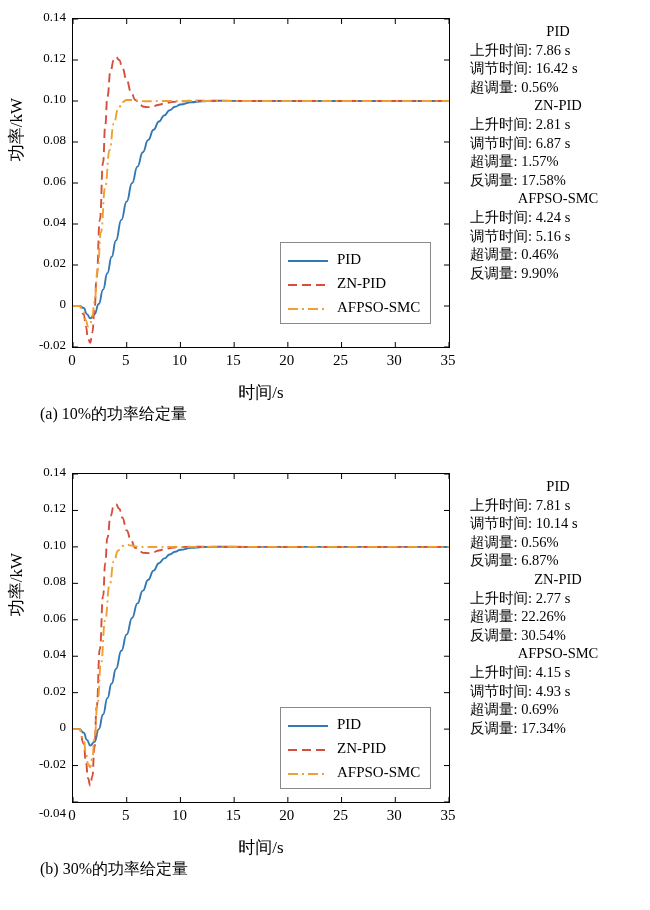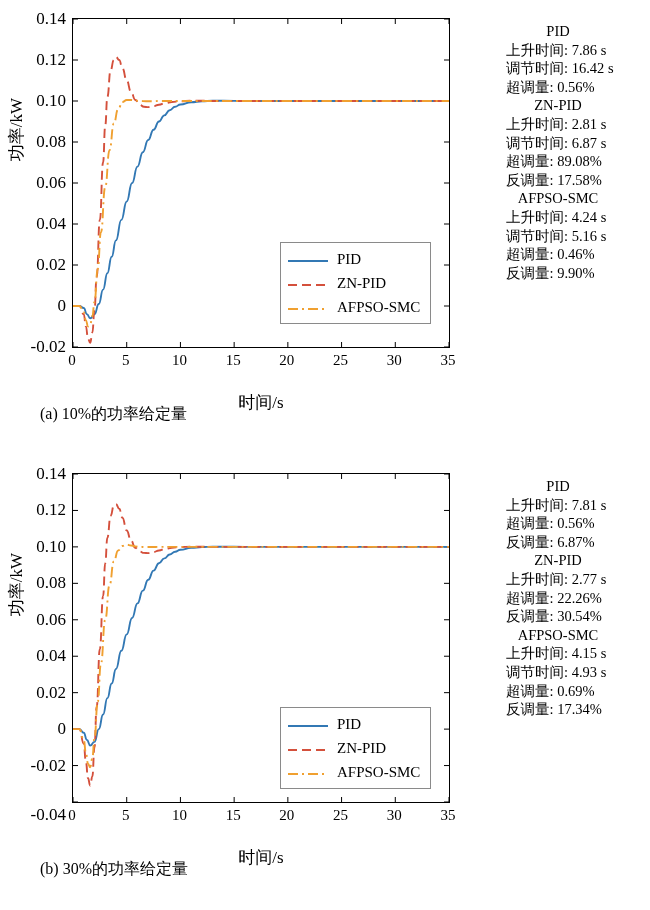--- a/index.html
+++ b/index.html
@@ -50,36 +50,36 @@
     width: 120px;
     transform: rotate(-90deg);
     transform-origin: center center;
     text-align: center;
     font-size: 17px;
     font-family: "Liberation Serif", serif;
   }
   .xlabel {
     position: absolute;
     left: 72px;
-    top: 391px;
+    top: 381px;
     width: 378px;
     text-align: center;
     font-size: 17px;
   }
   .caption {
     position: absolute;
     left: 40px;
     top: 404px;
     width: 420px;
     font-size: 16px;
   }
   .tick-label-y {
     position: absolute;
     text-align: right;
-    font-size: 17px;
+    font-size: 13px;
     width: 60px;
   }
   .tick-label-x {
     position: absolute;
     text-align: center;
     font-size: 15px;
     width: 40px;
   }
   .legend {
     position: absolute;
@@ -108,21 +108,20 @@
     left: 470px;
     width: 176px;
     font-size: 14.5px;
     line-height: 18.6px;
   }
   .stats-title {
     text-align: center;
   }
   .stats-line {
     text-align: left;
-    margin-left: 36px;
   }
 </style>
 </head>
 <body>
 
 <div class="page">
 
   <div class="panel" id="panel-a">
     <div class="plot-area">
       <svg class="plot-svg" id="svg-a" width="376" height="328">
@@ -210,21 +209,21 @@
         </div>
       </div>
     <div class="stats" id="stats-a" style="top:22px;">
         <div class="stats-title">PID</div>
         <div class="stats-line">上升时间: 7.86 s</div>
         <div class="stats-line">调节时间: 16.42 s</div>
         <div class="stats-line">超调量: 0.56%</div>
         <div class="stats-title">ZN-PID</div>
         <div class="stats-line">上升时间: 2.81 s</div>
         <div class="stats-line">调节时间: 6.87 s</div>
-        <div class="stats-line">超调量: 89.08%</div>
+        <div class="stats-line">超调量: 1.57%</div>
         <div class="stats-line">反调量: 17.58%</div>
         <div class="stats-title">AFPSO-SMC</div>
         <div class="stats-line">上升时间: 4.24 s</div>
         <div class="stats-line">调节时间: 5.16 s</div>
         <div class="stats-line">超调量: 0.46%</div>
         <div class="stats-line">反调量: 9.90%</div>
       </div>
   </div>
 
   <div class="panel" id="panel-b">
@@ -312,20 +311,21 @@
         <div class="legend-row">
           <div class="legend-sample"><svg width="42" height="12">
               <line x1="1" x2="41" y1="6" y2="6" stroke="#f0a030" stroke-width="2" stroke-dasharray="10,4,2,4"></line>
             </svg></div>
           <div class="legend-text">AFPSO-SMC</div>
         </div>
       </div>
     <div class="stats" id="stats-b" style="top:22px;">
         <div class="stats-title">PID</div>
         <div class="stats-line">上升时间: 7.81 s</div>
+        <div class="stats-line">调节时间: 10.14 s</div>
         <div class="stats-line">超调量: 0.56%</div>
         <div class="stats-line">反调量: 6.87%</div>
         <div class="stats-title">ZN-PID</div>
         <div class="stats-line">上升时间: 2.77 s</div>
         <div class="stats-line">超调量: 22.26%</div>
         <div class="stats-line">反调量: 30.54%</div>
         <div class="stats-title">AFPSO-SMC</div>
         <div class="stats-line">上升时间: 4.15 s</div>
         <div class="stats-line">调节时间: 4.93 s</div>
         <div class="stats-line">超调量: 0.69%</div>

